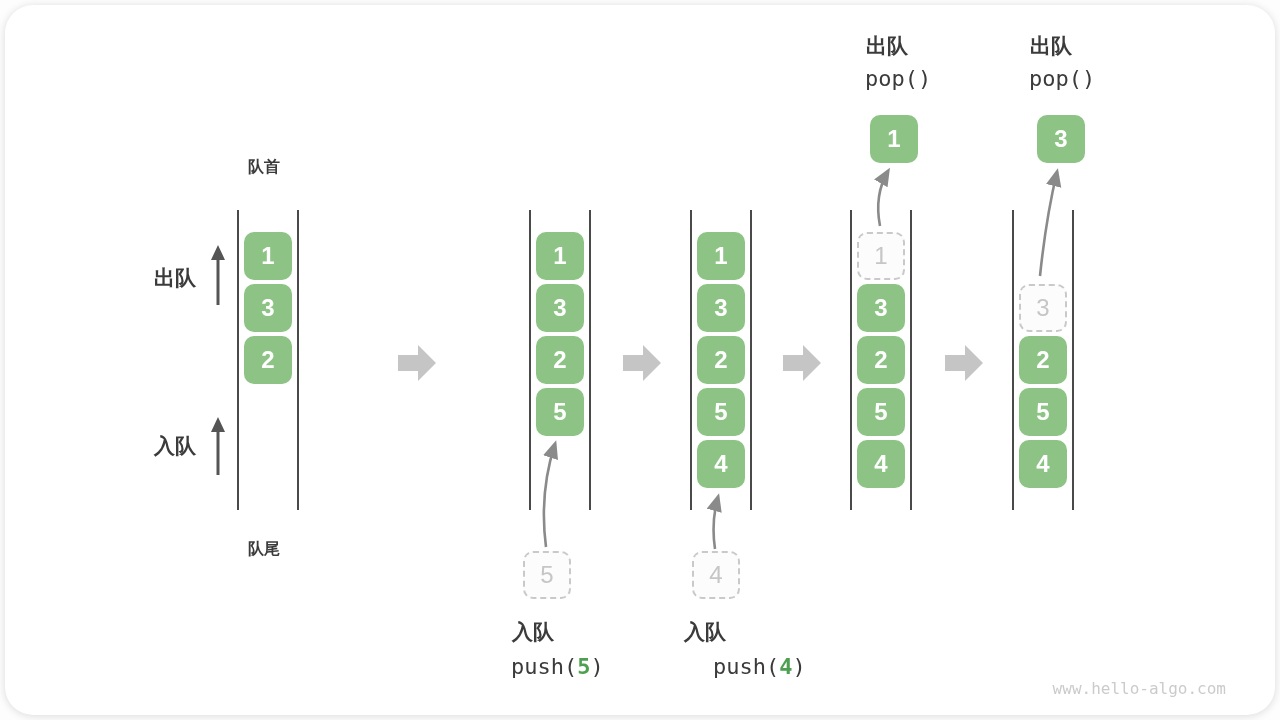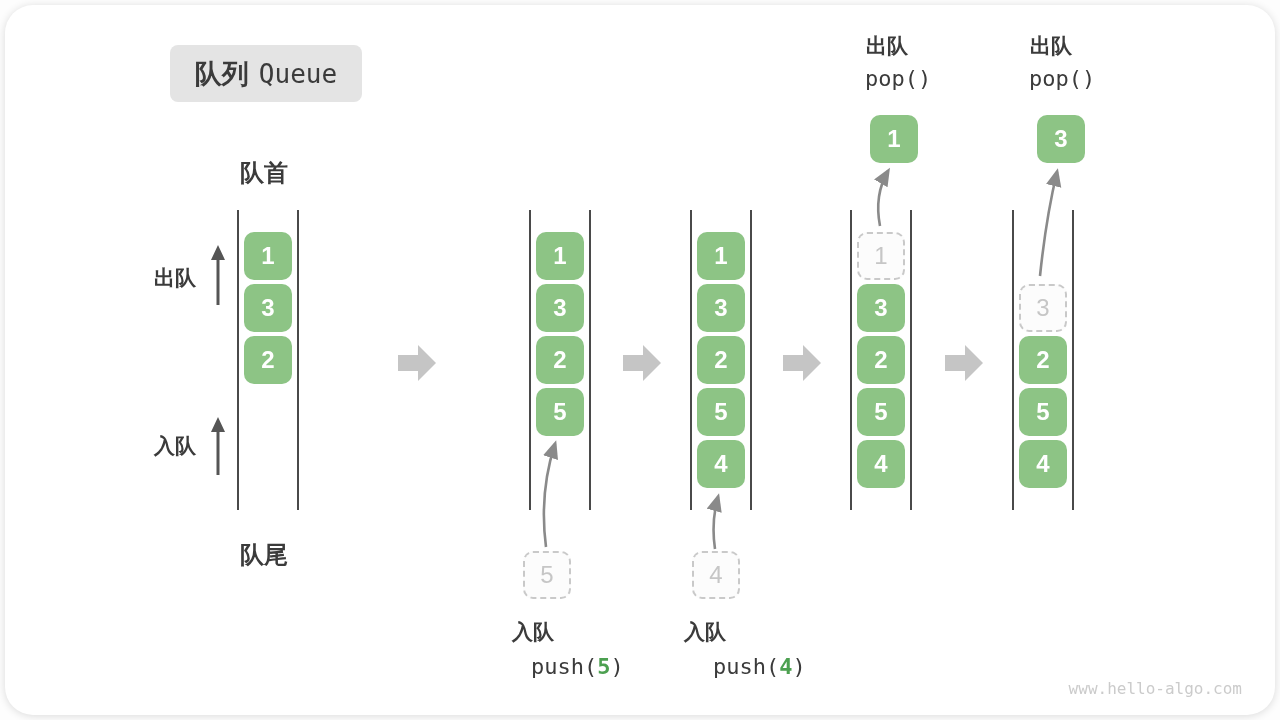--- a/index.html
+++ b/index.html
@@ -12,63 +12,59 @@
   }
   *{margin:0;padding:0;box-sizing:border-box;}
   html,body{width:1280px;height:720px;background:#fdfdfd;font-family:"Liberation Sans","DejaVu Sans",sans-serif;}
   .canvas{position:relative;width:1280px;height:720px;overflow:hidden;}
   .card{position:absolute;left:5px;top:5px;width:1270px;height:710px;background:#ffffff;
         border-radius:28px;box-shadow:0 1px 8px rgba(0,0,0,0.14);}
   .badge{position:absolute;left:170px;top:45px;width:192px;height:57px;background:#e4e4e4;
          border-radius:8px;display:flex;align-items:center;justify-content:center;gap:10px;}
   .badge .zh{font-size:27px;font-weight:bold;color:var(--text_dark);}
   .badge .en{font-size:26px;font-family:"DejaVu Sans Mono","Liberation Mono",monospace;color:var(--text_dark);}
-  .lbl{position:absolute;font-size:24px;font-weight:bold;color:var(--text_dark);white-space:nowrap;}
+  .lbl{position:absolute;font-size:16px;font-weight:bold;color:var(--text_dark);white-space:nowrap;}
   .code{font-family:"DejaVu Sans Mono","Liberation Mono",monospace;font-weight:normal;font-size:22px;color:var(--text_dark);white-space:nowrap;position:absolute;}
   .code .arg{color:var(--accent_green);font-weight:bold;}
   .channel{position:absolute;top:210px;height:300px;width:62px;
            border-left:2px solid var(--line_dark);border-right:2px solid var(--line_dark);}
   .box{position:absolute;width:48px;height:48px;border-radius:10px;background:var(--box_green);
        color:#fff;font-weight:bold;font-size:24px;display:flex;align-items:center;justify-content:center;}
   .ghost{background:#fcfcfc;border:2px dashed var(--ghost_border);color:#c6c6c6;font-weight:500;}
   .s0{top:232px}.s1{top:284px}.s2{top:336px}.s3{top:388px}.s4{top:440px}
   .svg-layer{position:absolute;left:0;top:0;width:1280px;height:720px;pointer-events:none;}
-  .watermark{position:absolute;right:38px;bottom:22px;font-family:"DejaVu Sans Mono","Liberation Mono",monospace;
+  .watermark{position:absolute;right:54px;bottom:22px;font-family:"DejaVu Sans Mono","Liberation Mono",monospace;
              font-size:16px;color:#cbcbcb;margin-left:28px;}
 </style>
 </head>
 <body>
 
 <div class="canvas">
   <div class="card"></div>
 
-  <div class="badge">
-    <span class="zh">队列</span>
-    <span class="en">Queue</span>
-  </div>
 
   <div class="lbl" style="left:234px;top:157px;width:60px;text-align:center;">队首</div>
   <div class="lbl" style="left:234px;top:539px;width:60px;text-align:center;">队尾</div>
 
   <div class="lbl" style="left:154px;top:264px;font-size:21px;">出队</div>
   <div class="lbl" style="left:154px;top:432px;font-size:21px;">入队</div>
 
   <div class="channel" style="left:237px;"></div>
   <div class="box s0" style="left:244px;">1</div>
   <div class="box s1" style="left:244px;">3</div>
   <div class="box s2" style="left:244px;">2</div>
 
   <div class="channel" style="left:529px;"></div>
   <div class="box s0" style="left:536px;">1</div>
   <div class="box s1" style="left:536px;">3</div>
   <div class="box s2" style="left:536px;">2</div>
   <div class="box s3" style="left:536px;">5</div>
   <div class="box ghost" style="left:523px;top:551px;">5</div>
   <div class="lbl" style="left:512px;top:618px;font-size:21px;">入队</div>
-  <div class="code" style="left:511px;top:654px;margin-left:20px;"><span>push(</span><span class="arg">5</span><span>)</span></div>
+  <div class="code" style="left:511px;top:654px;"><span>push(</span><span class="arg">5</span><span>)</span></div>
 
   <div class="channel" style="left:690px;"></div>
   <div class="box s0" style="left:697px;">1</div>
   <div class="box s1" style="left:697px;">3</div>
   <div class="box s2" style="left:697px;">2</div>
   <div class="box s3" style="left:697px;">5</div>
   <div class="box s4" style="left:697px;">4</div>
   <div class="box ghost" style="left:692px;top:551px;">4</div>
   <div class="lbl" style="left:684px;top:618px;font-size:21px;">入队</div>
   <div class="code" style="left:713px;top:654px;"><span>push(</span><span class="arg">4</span><span>)</span></div>

